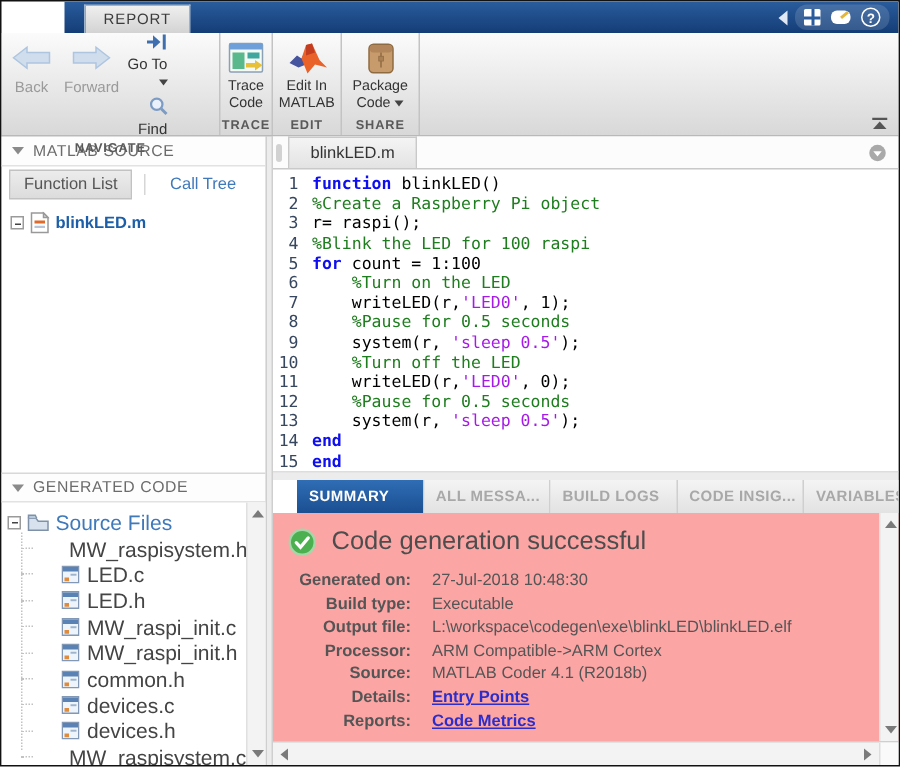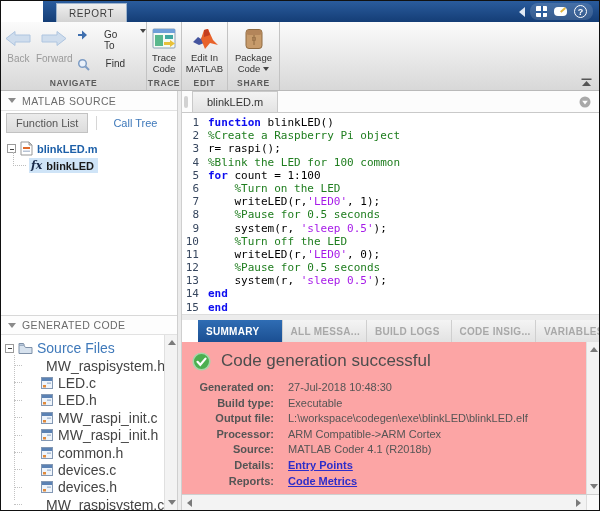--- a/index.html
+++ b/index.html
@@ -30,21 +30,21 @@
   
   .ribbon { flex:none; height:69px; background:linear-gradient(#fbfbfb,#d8d8d8); display:flex; position:relative; border-bottom:1px solid #b9b9b9;}
   .rgroup { height:100%; display:flex; flex-direction:column; border-right:1px solid #c3c3c3; }
   .rgroup-body { flex:1; display:flex; align-items:stretch; }
   .rgroup-label { flex:none; height:13px; text-align:center; font-size:8.5px; font-weight:bold;
                   letter-spacing:.6px; color:#5a5a5a; line-height:12px; }
   .g-navigate { width:146px; }  .g-trace { width:35px; } .g-edit { width:46px; } .g-share { width:52px; } .g-rest { flex:1; border-right:none; }
   .nav-btn { width:40px; display:flex; flex-direction:column; align-items:center; justify-content:flex-start; padding-top:8px; gap:6px; }
   .nav-btn .lbl { font-size:10px; color:#9a9a9a; }
   .nav-stack { display:flex; flex-direction:column; justify-content:center; gap:7px; padding-left:4px; }
-  .nav-row { display:flex; align-items:flex-start; gap:16px; font-size:10px; color:#333; }
+  .nav-row { display:flex; align-items:flex-end; gap:4px; font-size:10px; color:#333;flex-direction:column; }
   .caret { width:0; height:0; border-left:3.5px solid transparent; border-right:3.5px solid transparent; border-top:4px solid #444; display:inline-block; }
   .big-btn { flex:1; display:flex; flex-direction:column; align-items:center; padding-top:6px; gap:3px; }
   .big-btn .lbl { font-size:9.5px; line-height:10.5px; color:#333; text-align:center; display:flex; flex-direction:column; align-items:center;}
   .pkg-line { display:flex; align-items:center; gap:3px; }
   .collapse-toolbar { position:absolute; right:7px; bottom:3px; }
 
   
   .main { flex:1; display:flex; min-height:0; }
   .left-panel { width:176px; flex:none; background:#fff; display:flex; flex-direction:column; min-height:0; }
   .splitter { width:5px; flex:none; background:#ececec; border-left:1px solid #cfcfcf; border-right:1px solid #cfcfcf; }
@@ -261,26 +261,20 @@
         <div class="tree-row">
           <span class="expander"></span>
           <svg width="13" height="15">
             <path d="M1 1 h8 l3 3 v10 h-11 z" fill="#fff" stroke="#999"></path>
             <path d="M9 1 l3 3 h-3 z" fill="#ddd" stroke="#999"></path>
             <rect x="3" y="6" width="7" height="2" fill="#e06a2b"></rect>
             <rect x="3" y="9.5" width="7" height="1.5" fill="#b8c4d6"></rect>
           </svg>
           <span class="file-m">blinkLED.m</span>
         </div>
-        <div class="fx-row">
-          <span class="fx-hl">
-            <span class="fx-glyph">fx</span>
-            <span class="fx-name">blinkLED</span>
-          </span>
-        </div>
       </div>
       <div class="panel-header gen-header">
         <span class="tri-down"></span>
         <span>GENERATED CODE</span>
       </div>
       <div class="files-wrap">
         <div class="files-list">
           <div class="root-row">
             <span class="expander"></span>
             <svg width="15" height="12">
@@ -402,21 +396,21 @@
             <div class="code-line">
               <span class="ln">2</span>
               <span class="ct"><span class="tok-com">%Create a Raspberry Pi object</span></span>
             </div>
             <div class="code-line">
               <span class="ln">3</span>
               <span class="ct"><span>r= raspi();</span></span>
             </div>
             <div class="code-line">
               <span class="ln">4</span>
-              <span class="ct"><span class="tok-com">%Blink the LED for 100 common</span></span>
+              <span class="ct"><span class="tok-com">%Blink the LED for 100 raspi</span></span>
             </div>
             <div class="code-line">
               <span class="ln">5</span>
               <span class="ct"><span class="tok-kw">for</span><span> count = 1:100</span></span>
             </div>
             <div class="code-line">
               <span class="ln">6</span>
               <span class="ct"><span>    </span><span class="tok-com">%Turn on the LED</span></span>
             </div>
             <div class="code-line">

